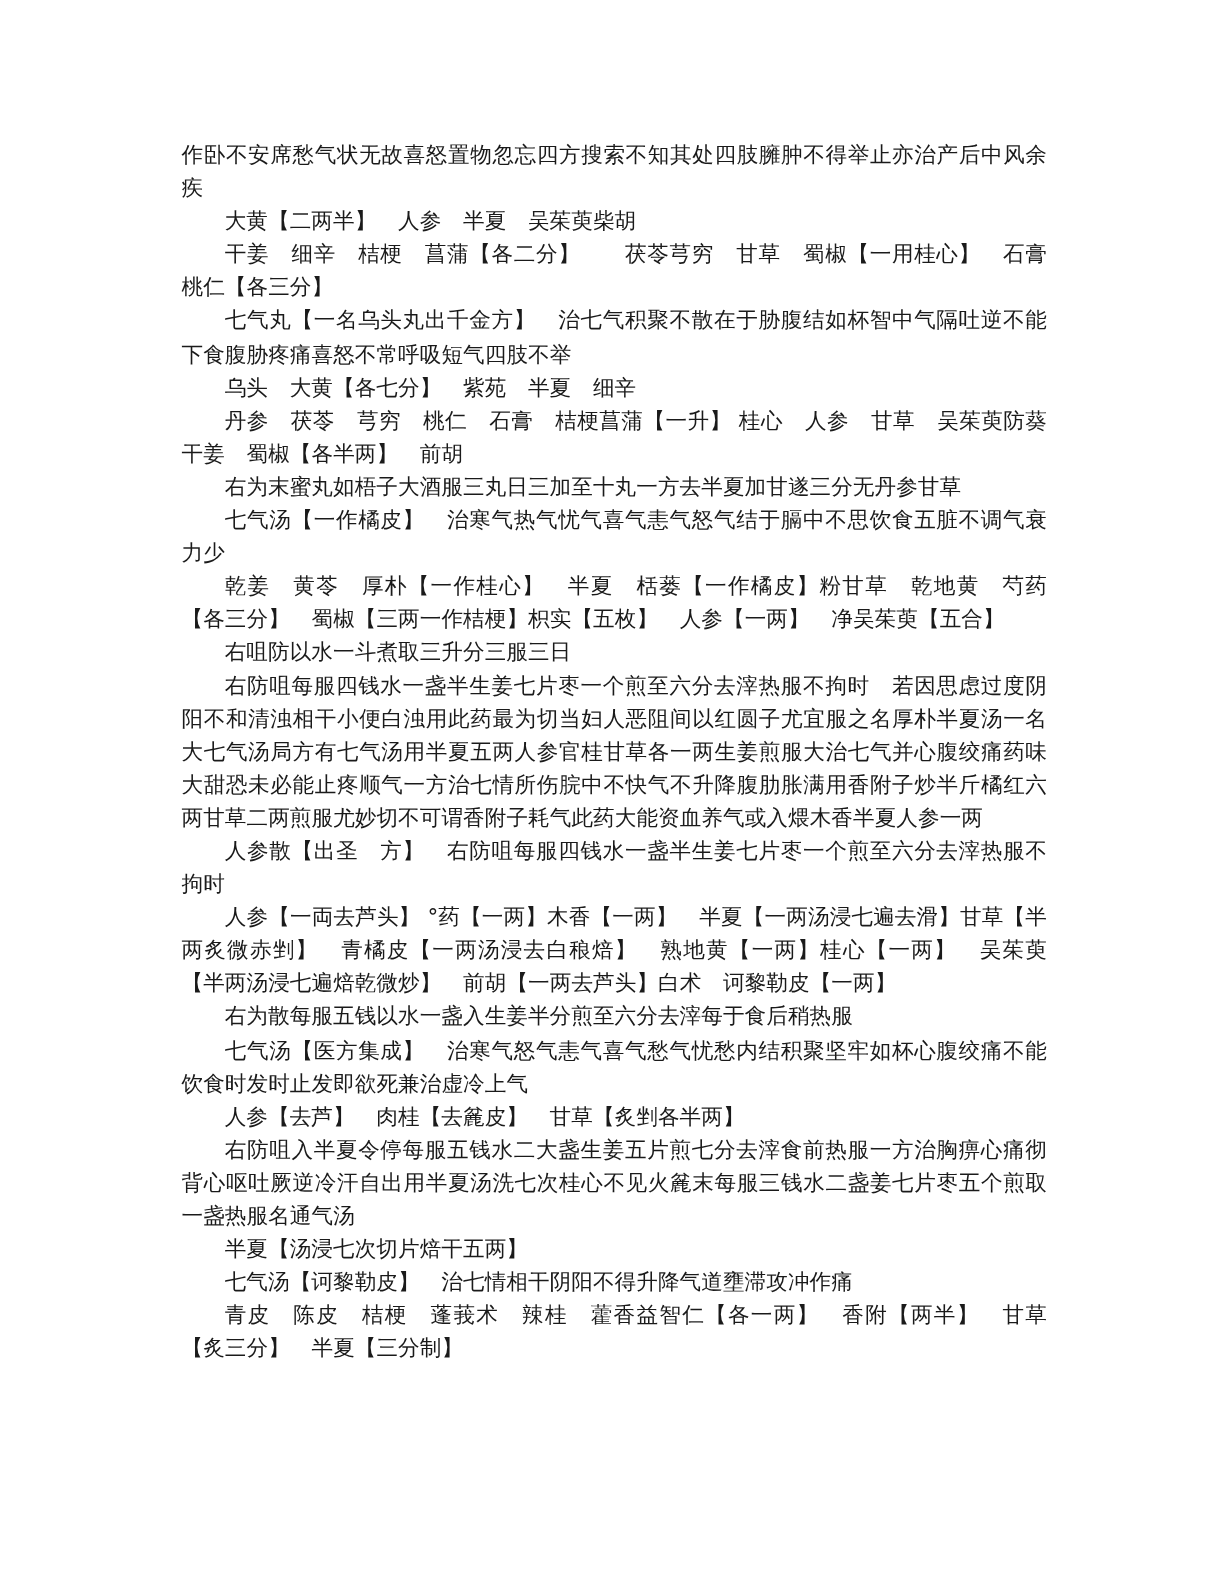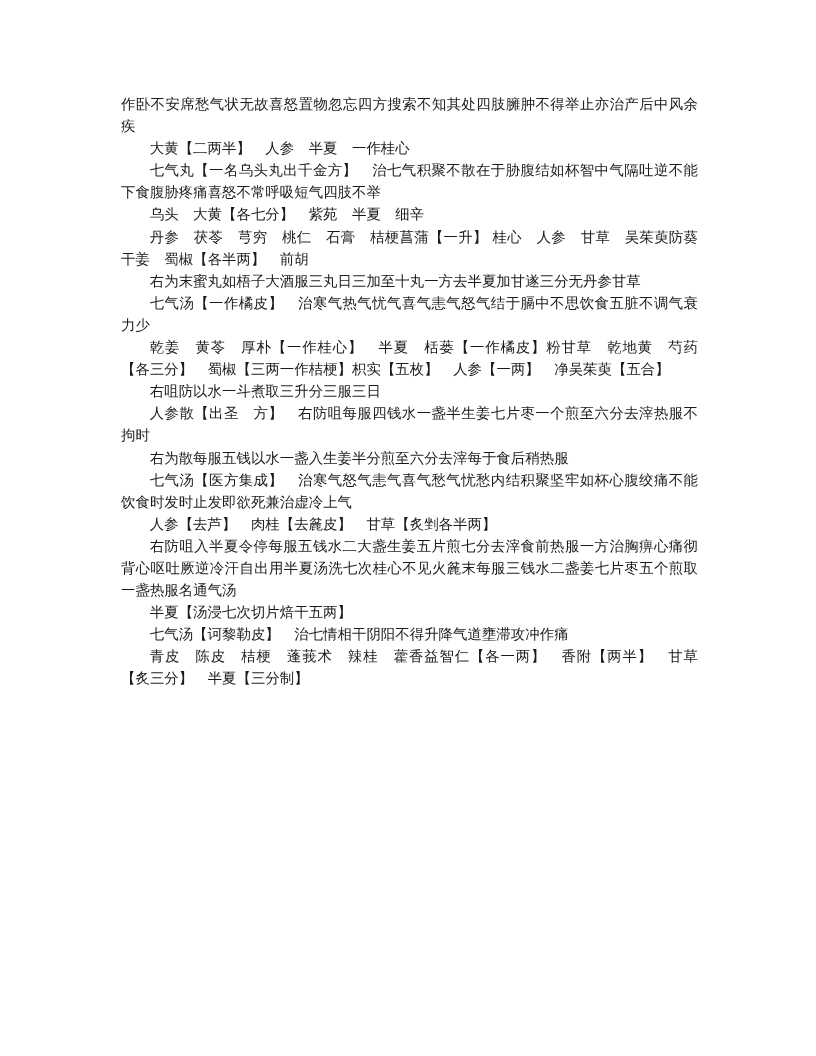--- a/index.html
+++ b/index.html
@@ -18,29 +18,32 @@
     letter-spacing: 0.05px;
   }
   .para { margin: 0; white-space: pre-wrap; word-break: break-all; }
   .indent { text-indent: 28.8px; }
 </style>
 </head>
 <body>
 
 <div class="page">
   <p class="para">作卧不安席愁气状无故喜怒置物忽忘四方搜索不知其处四肢臃肿不得举止亦治产后中风余疾</p>
-  <p class="para indent">大黄【二两半】　人参　半夏　一作桂心</p>
+  <p class="para indent">大黄【二两半】　人参　半夏　吴茱萸柴胡</p>
+  <p class="para indent">干姜　细辛　桔梗　菖蒲【各二分】　　茯苓芎穷　甘草　蜀椒【一用桂心】　石膏　桃仁【各三分】</p>
   <p class="para indent">七气丸【一名乌头丸出千金方】　治七气积聚不散在于胁腹结如杯智中气隔吐逆不能下食腹胁疼痛喜怒不常呼吸短气四肢不举</p>
   <p class="para indent">乌头　大黄【各七分】　紫苑　半夏　细辛</p>
   <p class="para indent">丹参　茯苓　芎穷　桃仁　石膏　桔梗菖蒲【一升】 桂心　人参　甘草　吴茱萸防葵　干姜　蜀椒【各半两】　前胡</p>
   <p class="para indent">右为末蜜丸如梧子大酒服三丸日三加至十丸一方去半夏加甘遂三分无丹参甘草</p>
   <p class="para indent">七气汤【一作橘皮】　治寒气热气忧气喜气恚气怒气结于膈中不思饮食五脏不调气衰力少</p>
   <p class="para indent">乾姜　黄苓　厚朴【一作桂心】　半夏　栝蒌【一作橘皮】粉甘草　乾地黄　芍药【各三分】　蜀椒【三两一作桔梗】枳实【五枚】　人参【一两】　净吴茱萸【五合】</p>
   <p class="para indent">右咀防以水一斗煮取三升分三服三日</p>
+  <p class="para indent">右防咀每服四钱水一盏半生姜七片枣一个煎至六分去滓热服不拘时　若因思虑过度阴阳不和清浊相干小便白浊用此药最为切当妇人恶阻间以红圆子尤宜服之名厚朴半夏汤一名大七气汤局方有七气汤用半夏五两人参官桂甘草各一两生姜煎服大治七气并心腹绞痛药味大甜恐未必能止疼顺气一方治七情所伤脘中不快气不升降腹肋胀满用香附子炒半斤橘红六两甘草二两煎服尤妙切不可谓香附子耗气此药大能资血养气或入煨木香半夏人参一两</p>
   <p class="para indent">人参散【出圣　方】　右防咀每服四钱水一盏半生姜七片枣一个煎至六分去滓热服不拘时</p>
+  <p class="para indent">人参【一両去芦头】 °药【一两】木香【一两】　半夏【一两汤浸七遍去滑】甘草【半两炙微赤剉】　青橘皮【一两汤浸去白稂焙】　熟地黄【一两】桂心【一两】　吴茱萸【半两汤浸七遍焙乾微炒】　前胡【一两去芦头】白术　诃黎勒皮【一两】</p>
   <p class="para indent">右为散每服五钱以水一盏入生姜半分煎至六分去滓每于食后稍热服</p>
   <p class="para indent">七气汤【医方集成】　治寒气怒气恚气喜气愁气忧愁内结积聚坚牢如杯心腹绞痛不能饮食时发时止发即欲死兼治虚冷上气</p>
   <p class="para indent">人参【去芦】　肉桂【去麄皮】　甘草【炙剉各半两】</p>
   <p class="para indent">右防咀入半夏令停每服五钱水二大盏生姜五片煎七分去滓食前热服一方治胸痹心痛彻背心呕吐厥逆冷汗自出用半夏汤洗七次桂心不见火麄末每服三钱水二盏姜七片枣五个煎取一盏热服名通气汤</p>
   <p class="para indent">半夏【汤浸七次切片焙干五两】</p>
   <p class="para indent">七气汤【诃黎勒皮】　治七情相干阴阳不得升降气道壅滞攻冲作痛</p>
   <p class="para indent">青皮　陈皮　桔梗　蓬莪术　辣桂　藿香益智仁【各一两】　香附【两半】　甘草【炙三分】　半夏【三分制】</p>
 
 </div>
 

